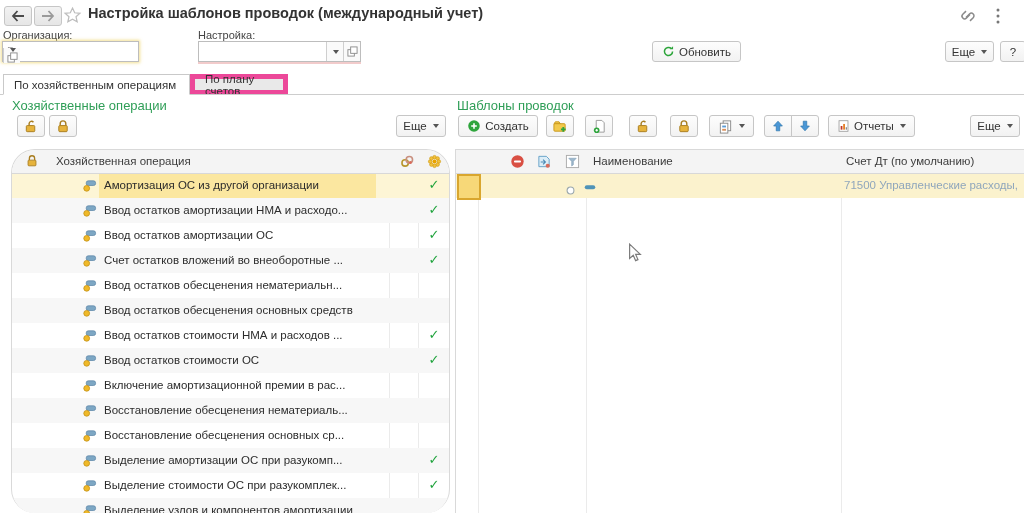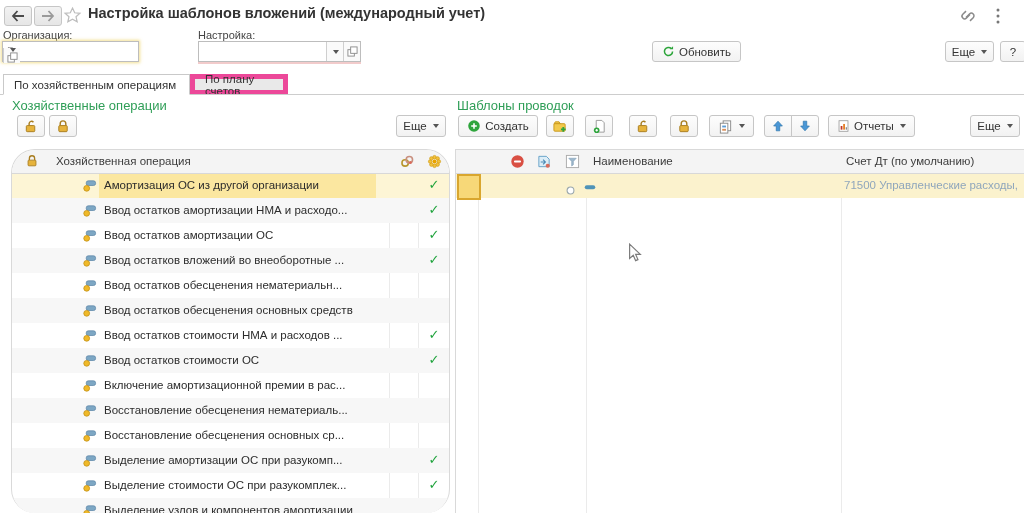--- a/index.html
+++ b/index.html
@@ -63,21 +63,21 @@
       <svg width="14" height="12" viewBox="0 0 14 12">
         <path d="M7.5 1 12 6l-4.5 5M12 6H1" stroke="#9a9a9a" stroke-width="1.8" fill="none"></path>
       </svg>
     </span>
 </button>
 <span class="abs" style="left:63px;top:6px;">
   <svg width="19" height="19" viewBox="0 0 20 20">
       <path d="M10 2.2l2.3 4.9 5.5.6-4.1 3.6 1.2 5.4L10 13.9l-4.9 2.8 1.2-5.4L2.2 7.7l5.5-.6z" fill="none" stroke="#bdbdbd" stroke-width="1.3"></path>
     </svg>
 </span>
-<div class="form-title">Настройка шаблонов вложений (международный учет)</div>
+<div class="form-title">Настройка шаблонов проводок (международный учет)</div>
 <span class="abs" style="left:959px;top:8px;">
   <svg width="18" height="16" viewBox="0 0 18 16">
       <g stroke="#8a8a8a" stroke-width="1.5" fill="none">
         <path d="M7 9.5l3.5-3.5a2.6 2.6 0 013.7 3.7L11 12.9"></path>
         <path d="M11 6.5 7.5 10a2.6 2.6 0 01-3.7-3.7L7 3.1"></path>
       </g>
     </svg>
 </span>
 <span class="abs" style="left:991px;top:6px;">
   <svg width="14" height="20" viewBox="0 0 14 20">
@@ -234,21 +234,21 @@
     <span class="lrow-name">Ввод остатков амортизации ОС</span>
     <span class="lrow-check">✓</span>
   </div>
 
   <div class="lrow alt">
 
     <span class="lrow-icon"><svg width="15" height="15" viewBox="0 0 16 16">
             <rect x="4.5" y="3" width="10" height="5" rx="2.2" fill="#7da7c4" stroke="#5d87a8" stroke-width=".8"></rect>
             <circle cx="5" cy="11" r="3.1" fill="#f0b929" stroke="#bf8d12" stroke-width=".8"></circle>
           </svg></span>
-    <span class="lrow-name">Ввод остатков вложений во внеоборотные ...</span>
+    <span class="lrow-name">Счет остатков вложений во внеоборотные ...</span>
     <span class="lrow-check">✓</span>
   </div>
 
   <div class="lrow">
 
     <span class="lrow-icon"><svg width="15" height="15" viewBox="0 0 16 16">
             <rect x="4.5" y="3" width="10" height="5" rx="2.2" fill="#7da7c4" stroke="#5d87a8" stroke-width=".8"></rect>
             <circle cx="5" cy="11" r="3.1" fill="#f0b929" stroke="#bf8d12" stroke-width=".8"></circle>
           </svg></span>
     <span class="lrow-name">Ввод остатков обесценения нематериальн...</span>

